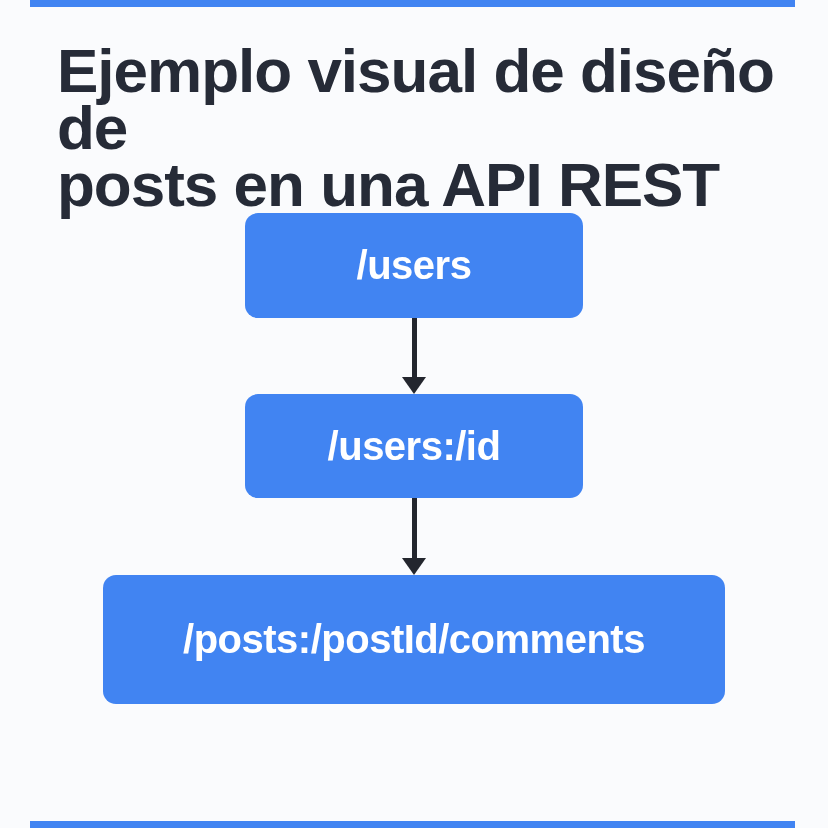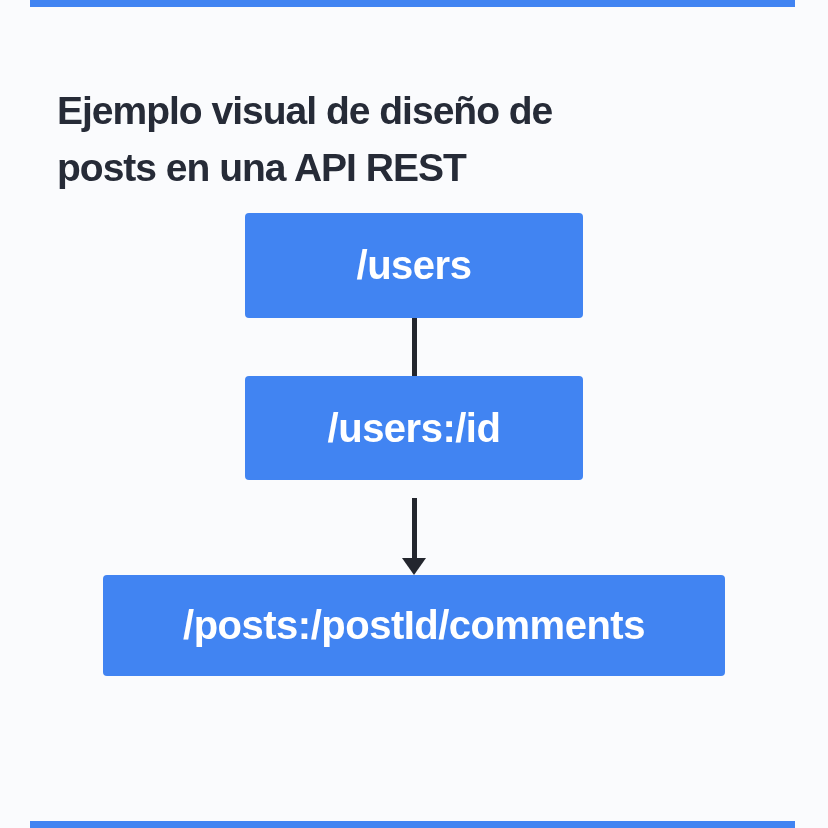--- a/index.html
+++ b/index.html
@@ -16,43 +16,42 @@
     height: 7px;
     background: var(--node-color, #4184f2);
   }
   .edge-bar.top { top: 0; }
   .edge-bar.bottom { top: 821px; }
   .title {
     position: absolute;
     left: 57px;
     top: 42px;
     width: 720px;
-    font-size: 39px;
+    font-size: 62px;
     line-height: 57px;
     font-weight: 700;
     letter-spacing: -1px;
     color: var(--title-color, #262b37);
-    margin-top: 40px;
   }
   .node {
     position: absolute;
     background: var(--node-color, #4184f2);
-    border-radius: 4px;
+    border-radius: 13px;
     display: flex;
     align-items: center;
     justify-content: center;
     color: #ffffff;
     font-size: 40px;
     font-weight: 700;
     letter-spacing: -0.5px;
     text-align: right;
   }
   .node-1 { left: 245px; top: 213px; width: 338px; height: 105px; }
-  .node-2 { left: 245px; top: 376px; width: 338px; height: 104px; }
-  .node-3 { left: 103px; top: 575px; width: 622px; height: 101px; }
+  .node-2 { left: 245px; top: 394px; width: 338px; height: 104px; }
+  .node-3 { left: 103px; top: 575px; width: 622px; height: 129px; }
   .arrow {
     position: absolute;
     width: 24px;
     display: flex;
     flex-direction: column;
     align-items: center;
   }
   .arrow-1 { left: 402px; top: 318px; height: 76px; }
   .arrow-2 { left: 402px; top: 498px; height: 77px; }
   .arrow .shaft {

